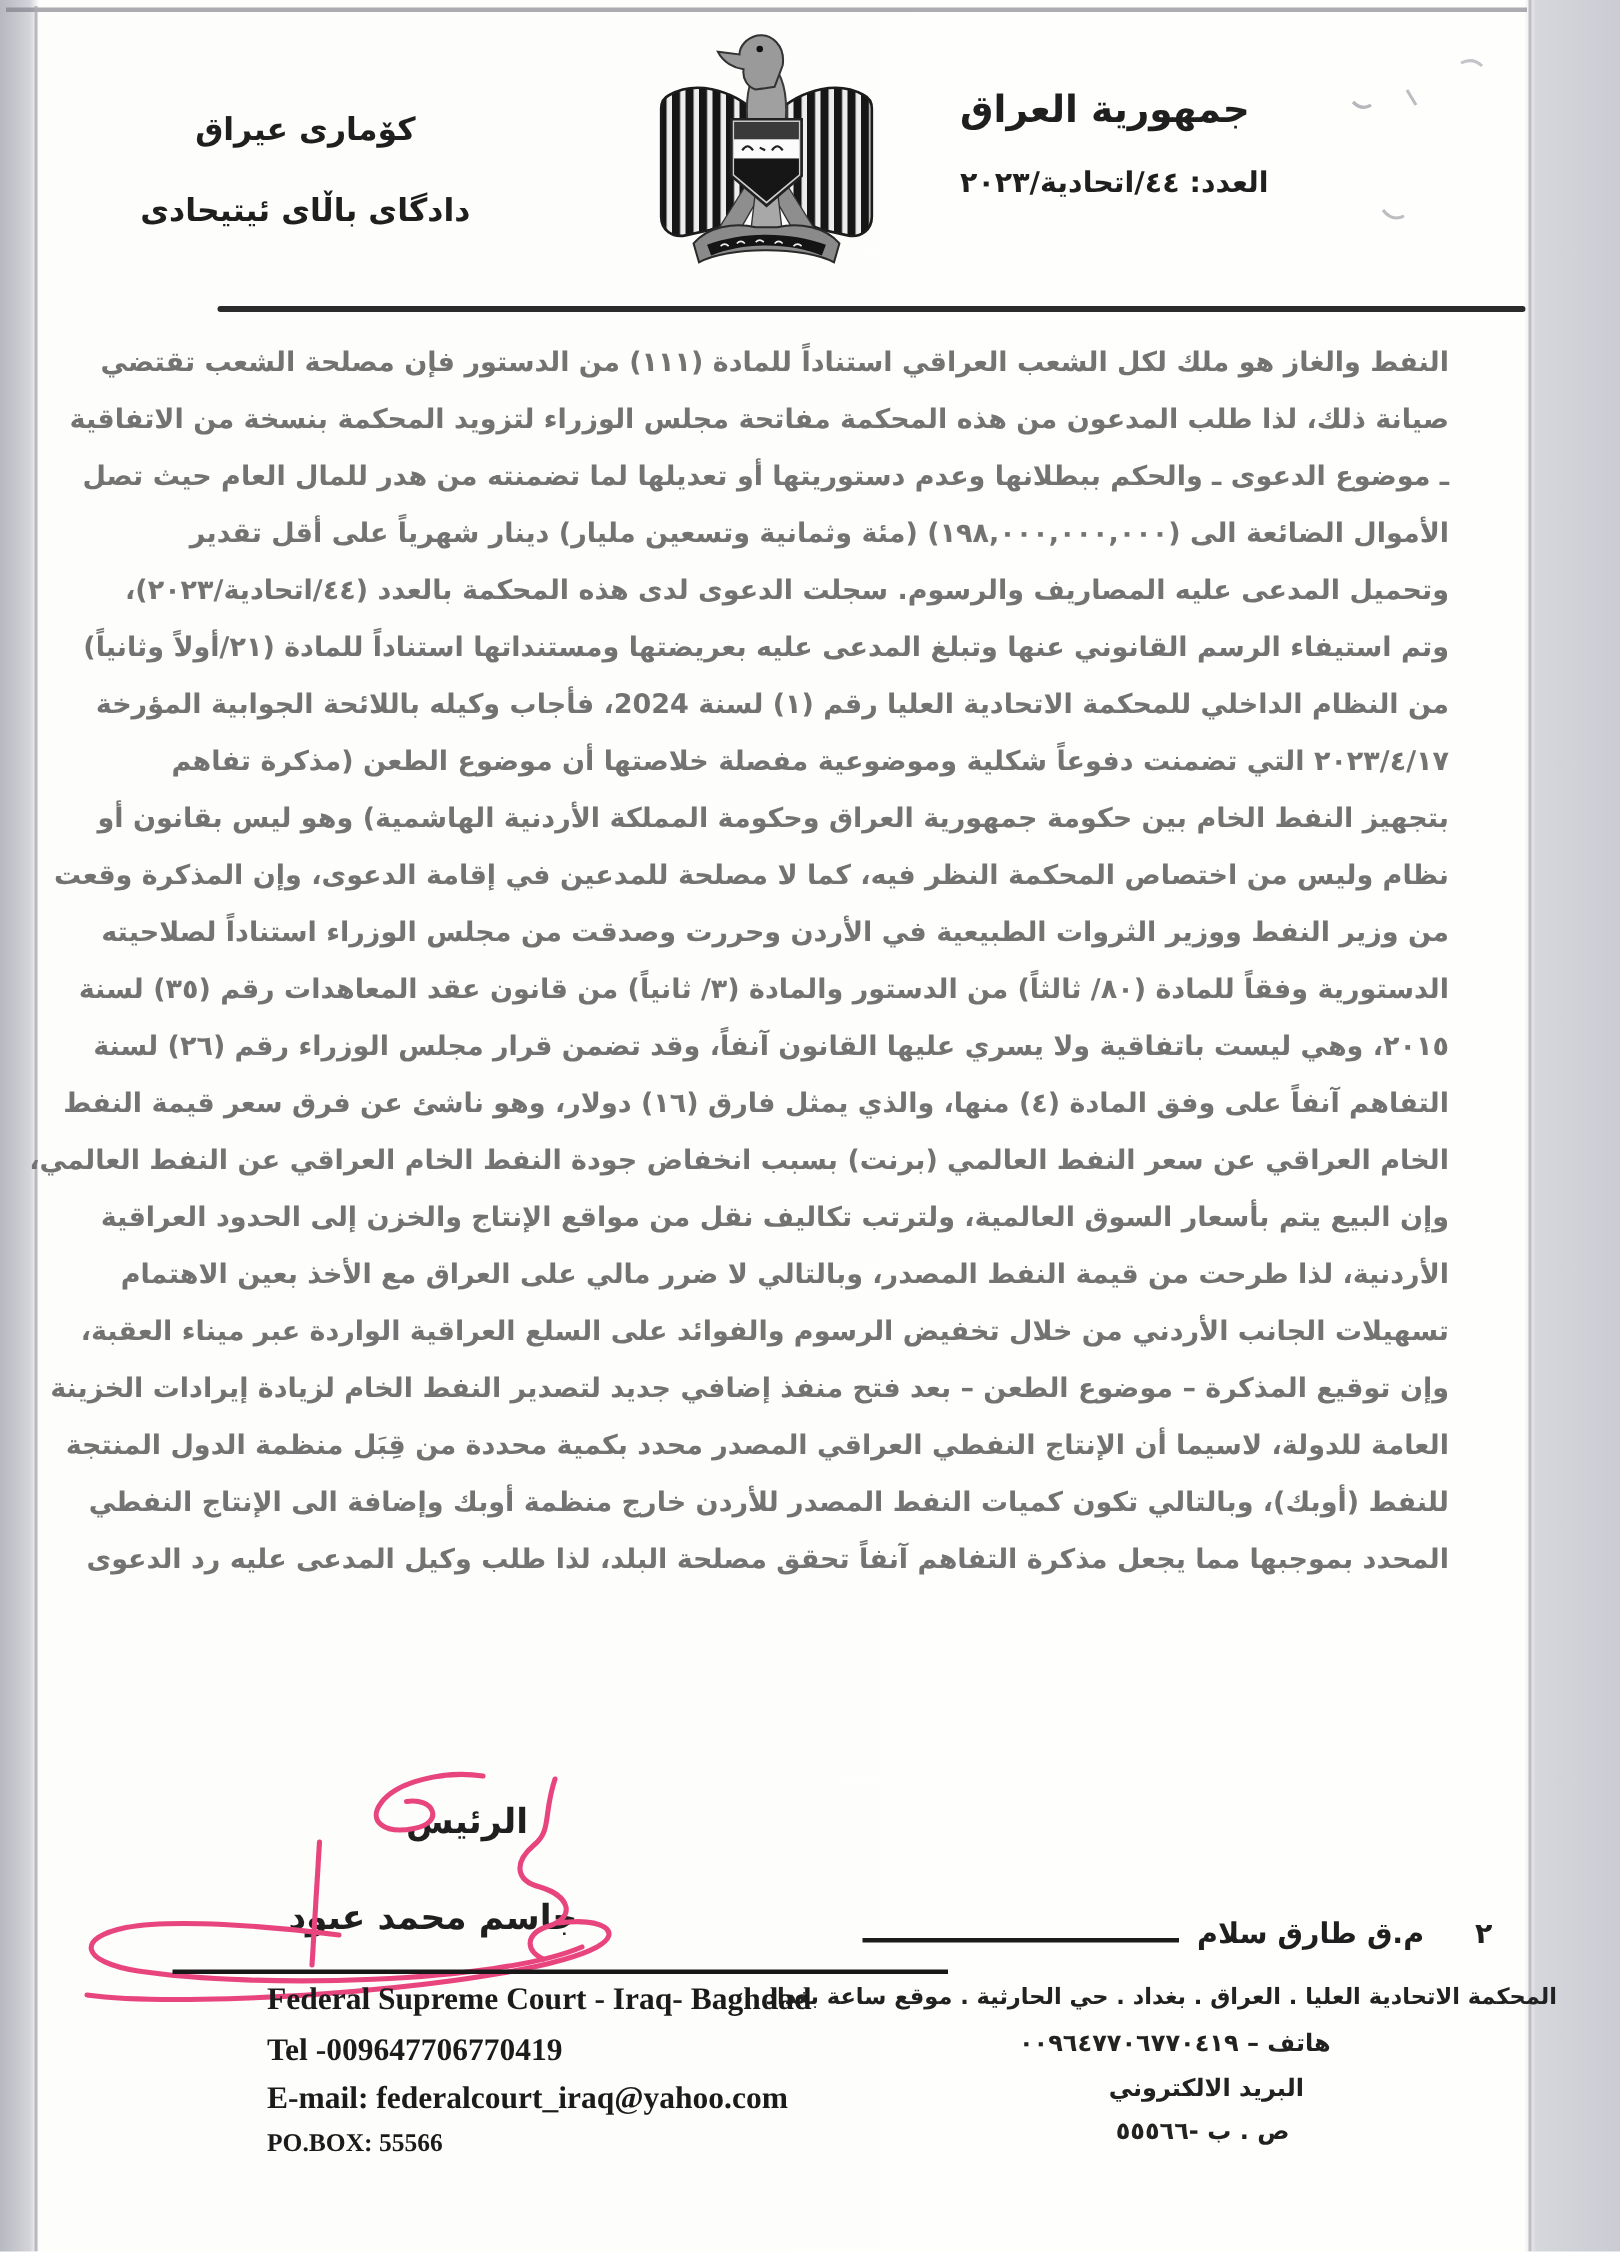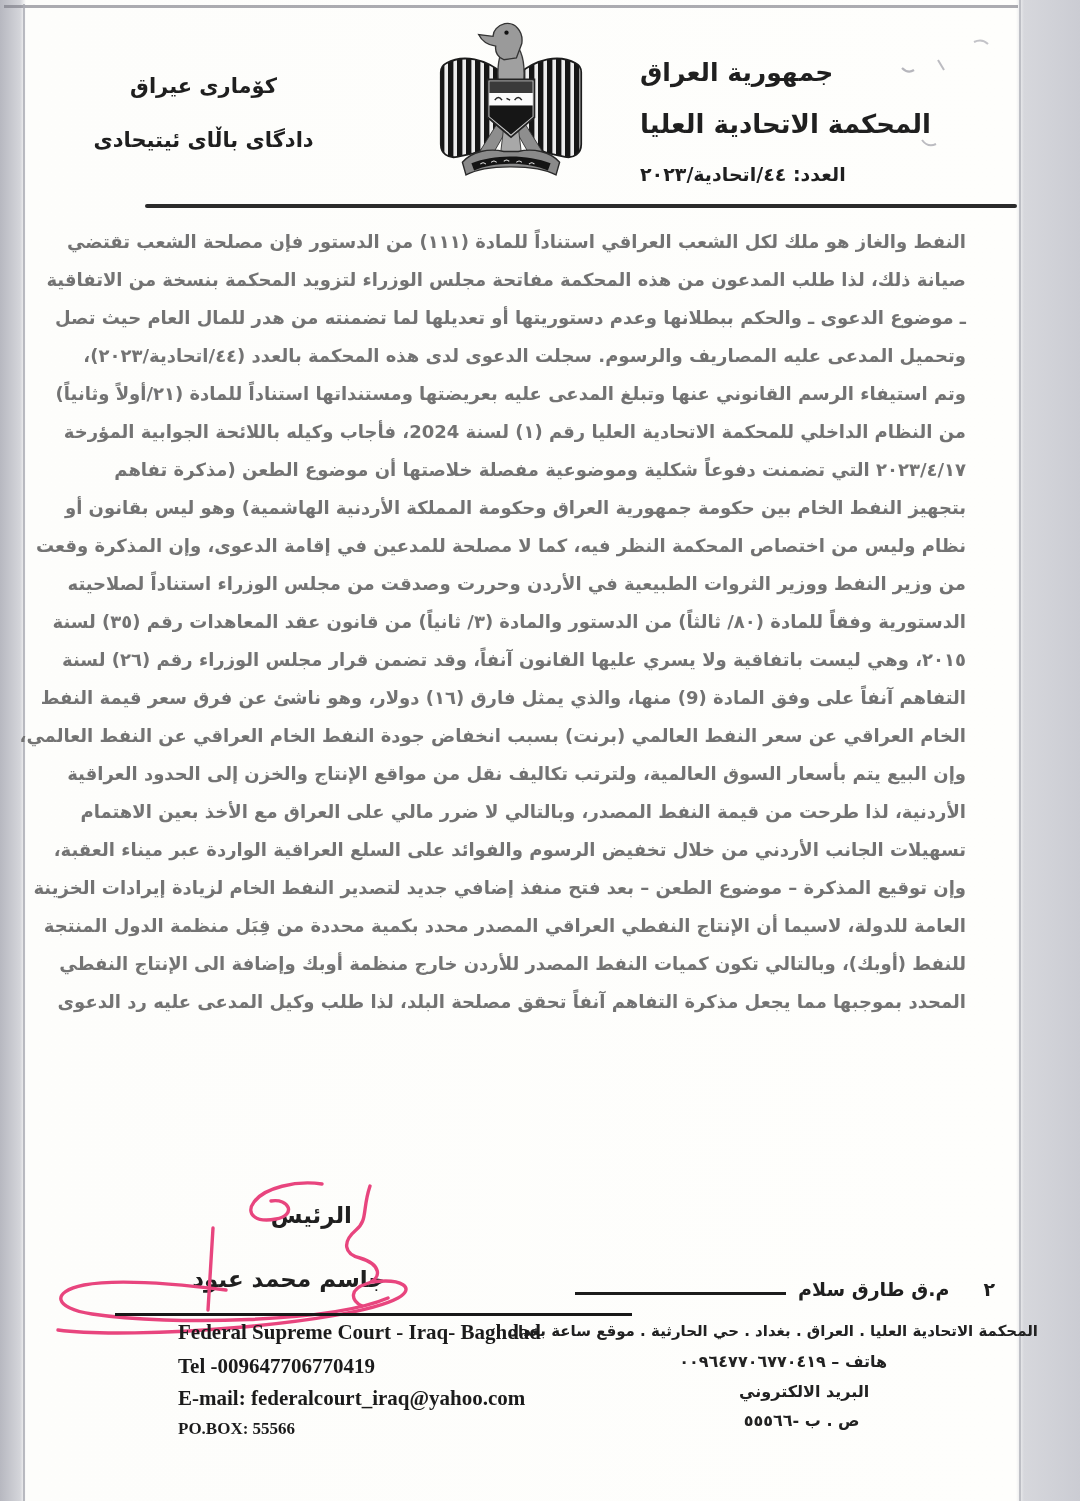--- a/index.html
+++ b/index.html
@@ -102,41 +102,41 @@
         <path d="M82,93 q4,-6 8,0 M95,91 l4,2 M104,93 q4,-6 8,0" stroke="#222" stroke-width="1.6" fill="none"></path>
         <path d="M76,99 L124,99 L124,111 L100,131 L76,111 Z" fill="#161616"></path>
         <path d="M46,162 C56,150 76,146 92,150 L108,150 C124,146 144,150 154,162 L150,176 C128,164 72,164 50,176 Z" fill="#8a8a8a" stroke="#2a2a2a" stroke-width="1.5"></path>
         <path d="M56,163 C82,153 118,153 144,163 L141,171 C118,161 82,161 59,171 Z" fill="#141414"></path>
         <path d="M66,164 q3,-3 6,0 M78,162 q3,-3 6,0 M92,161 q3,-3 6,0 M106,162 q3,-3 6,0 M120,164 q3,-3 6,0" stroke="#eee" stroke-width="1.2" fill="none"></path>
       </svg>
     </div>
 
     <div class="header-col-right">
       <div class="ar-line1">جمهورية العراق</div>
-      <div class="ar-line2">المحكمة الاتحادية العليا</div>
       <div class="ar-line3">العدد: ٤٤/اتحادية/٢٠٢٣</div>
     </div>
   </div>
 
   <div class="header-rule"></div>
 
   <div class="body-text">
       <div class="body-line">النفط والغاز هو ملك لكل الشعب العراقي استناداً للمادة (١١١) من الدستور فإن مصلحة الشعب تقتضي</div>
       <div class="body-line">صيانة ذلك، لذا طلب المدعون من هذه المحكمة مفاتحة مجلس الوزراء لتزويد المحكمة بنسخة من الاتفاقية</div>
       <div class="body-line">ـ موضوع الدعوى ـ والحكم ببطلانها وعدم دستوريتها أو تعديلها لما تضمنته من هدر للمال العام حيث تصل</div>
+      <div class="body-line">الأموال الضائعة الى (١٩٨,٠٠٠,٠٠٠,٠٠٠) (مئة وثمانية وتسعين مليار) دينار شهرياً على أقل تقدير</div>
       <div class="body-line">وتحميل المدعى عليه المصاريف والرسوم. سجلت الدعوى لدى هذه المحكمة بالعدد (٤٤/اتحادية/٢٠٢٣)،</div>
       <div class="body-line">وتم استيفاء الرسم القانوني عنها وتبلغ المدعى عليه بعريضتها ومستنداتها استناداً للمادة (٢١/أولاً وثانياً)</div>
       <div class="body-line">من النظام الداخلي للمحكمة الاتحادية العليا رقم (١) لسنة 2024، فأجاب وكيله باللائحة الجوابية المؤرخة</div>
       <div class="body-line">٢٠٢٣/٤/١٧ التي تضمنت دفوعاً شكلية وموضوعية مفصلة خلاصتها أن موضوع الطعن (مذكرة تفاهم</div>
       <div class="body-line">بتجهيز النفط الخام بين حكومة جمهورية العراق وحكومة المملكة الأردنية الهاشمية) وهو ليس بقانون أو</div>
       <div class="body-line">نظام وليس من اختصاص المحكمة النظر فيه، كما لا مصلحة للمدعين في إقامة الدعوى، وإن المذكرة وقعت</div>
       <div class="body-line">من وزير النفط ووزير الثروات الطبيعية في الأردن وحررت وصدقت من مجلس الوزراء استناداً لصلاحيته</div>
       <div class="body-line">الدستورية وفقاً للمادة (٨٠/ ثالثاً) من الدستور والمادة (٣/ ثانياً) من قانون عقد المعاهدات رقم (٣٥) لسنة</div>
       <div class="body-line">٢٠١٥، وهي ليست باتفاقية ولا يسري عليها القانون آنفاً، وقد تضمن قرار مجلس الوزراء رقم (٢٦) لسنة</div>
-      <div class="body-line">التفاهم آنفاً على وفق المادة (9) منها، والذي يمثل فارق (١٦) دولار، وهو ناشئ عن فرق سعر قيمة النفط</div>
+      <div class="body-line">التفاهم آنفاً على وفق المادة (٤) منها، والذي يمثل فارق (١٦) دولار، وهو ناشئ عن فرق سعر قيمة النفط</div>
       <div class="body-line">الخام العراقي عن سعر النفط العالمي (برنت) بسبب انخفاض جودة النفط الخام العراقي عن النفط العالمي،</div>
       <div class="body-line">وإن البيع يتم بأسعار السوق العالمية، ولترتب تكاليف نقل من مواقع الإنتاج والخزن إلى الحدود العراقية</div>
       <div class="body-line">الأردنية، لذا طرحت من قيمة النفط المصدر، وبالتالي لا ضرر مالي على العراق مع الأخذ بعين الاهتمام</div>
       <div class="body-line">تسهيلات الجانب الأردني من خلال تخفيض الرسوم والفوائد على السلع العراقية الواردة عبر ميناء العقبة،</div>
       <div class="body-line">وإن توقيع المذكرة – موضوع الطعن – بعد فتح منفذ إضافي جديد لتصدير النفط الخام لزيادة إيرادات الخزينة</div>
       <div class="body-line">العامة للدولة، لاسيما أن الإنتاج النفطي العراقي المصدر محدد بكمية محددة من قِبَل منظمة الدول المنتجة</div>
       <div class="body-line">للنفط (أوبك)، وبالتالي تكون كميات النفط المصدر للأردن خارج منظمة أوبك وإضافة الى الإنتاج النفطي</div>
       <div class="body-line">المحدد بموجبها مما يجعل مذكرة التفاهم آنفاً تحقق مصلحة البلد، لذا طلب وكيل المدعى عليه رد الدعوى</div>
     </div>
 </div>

